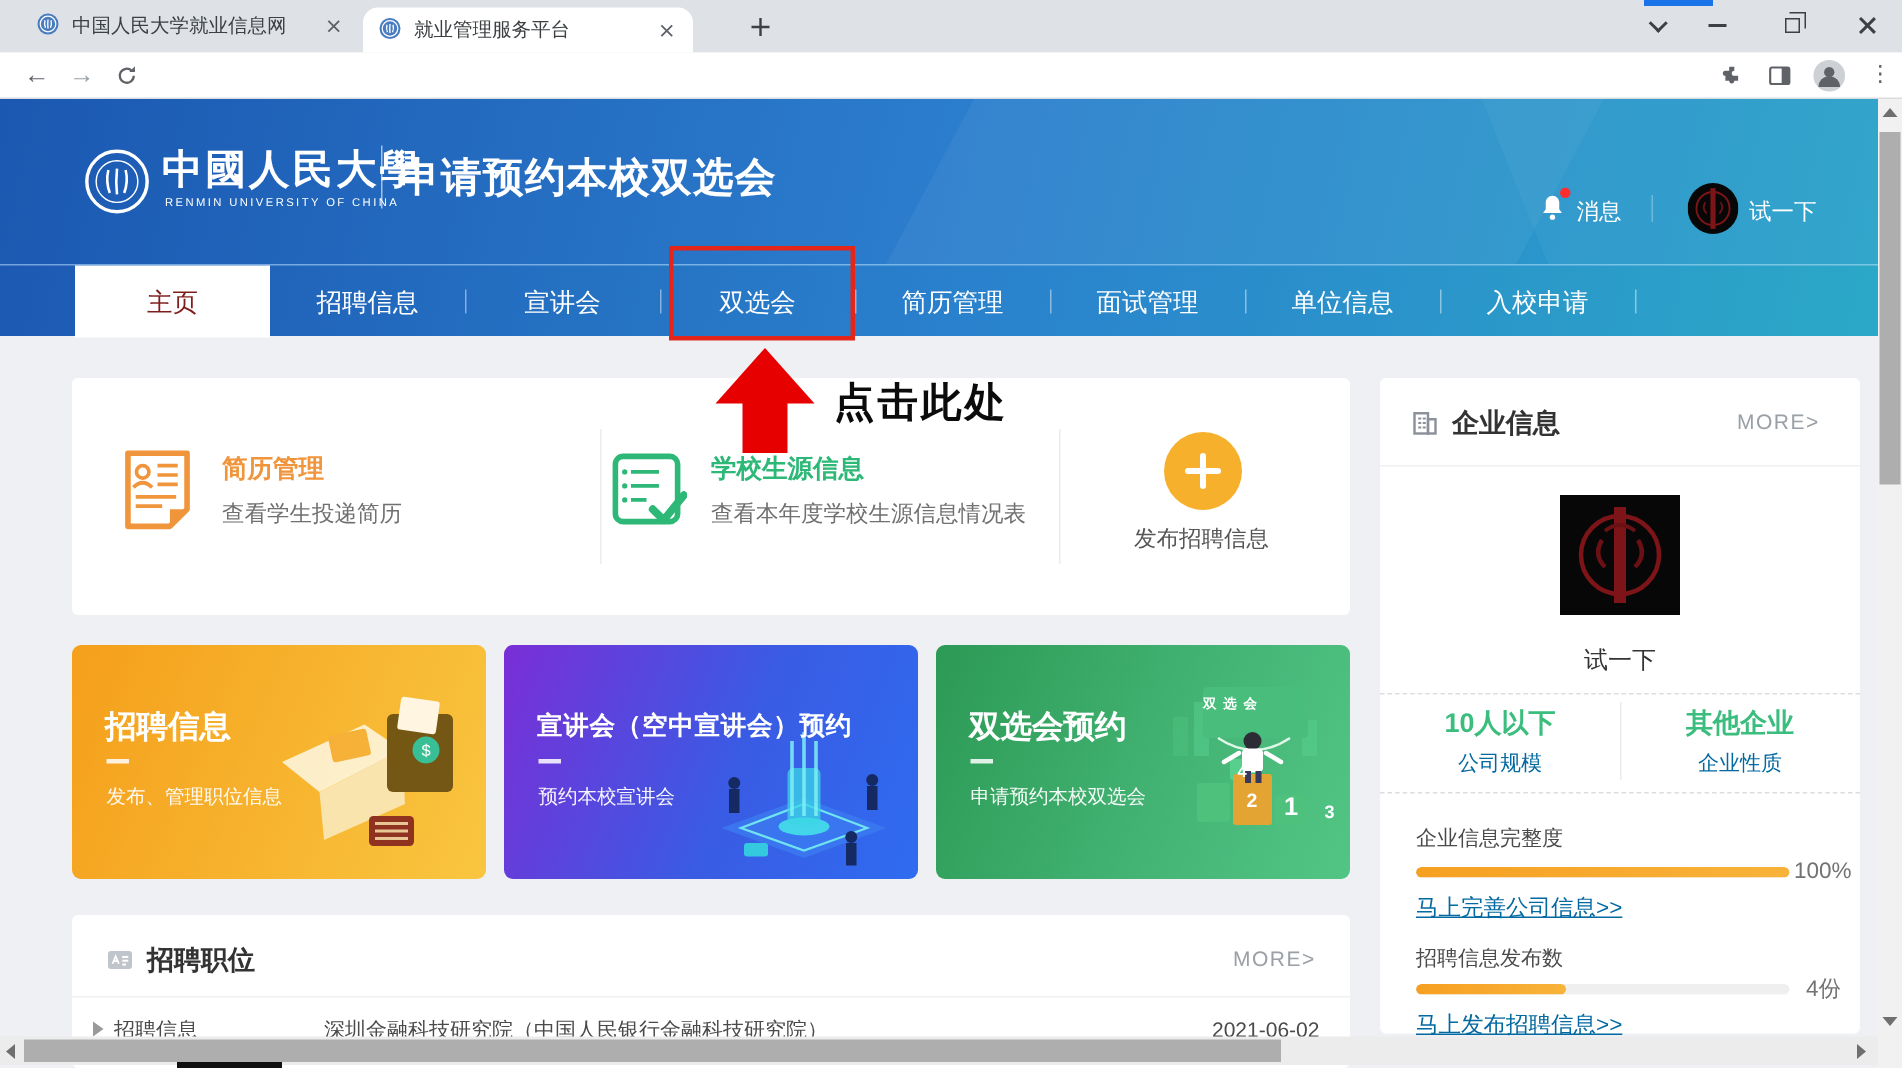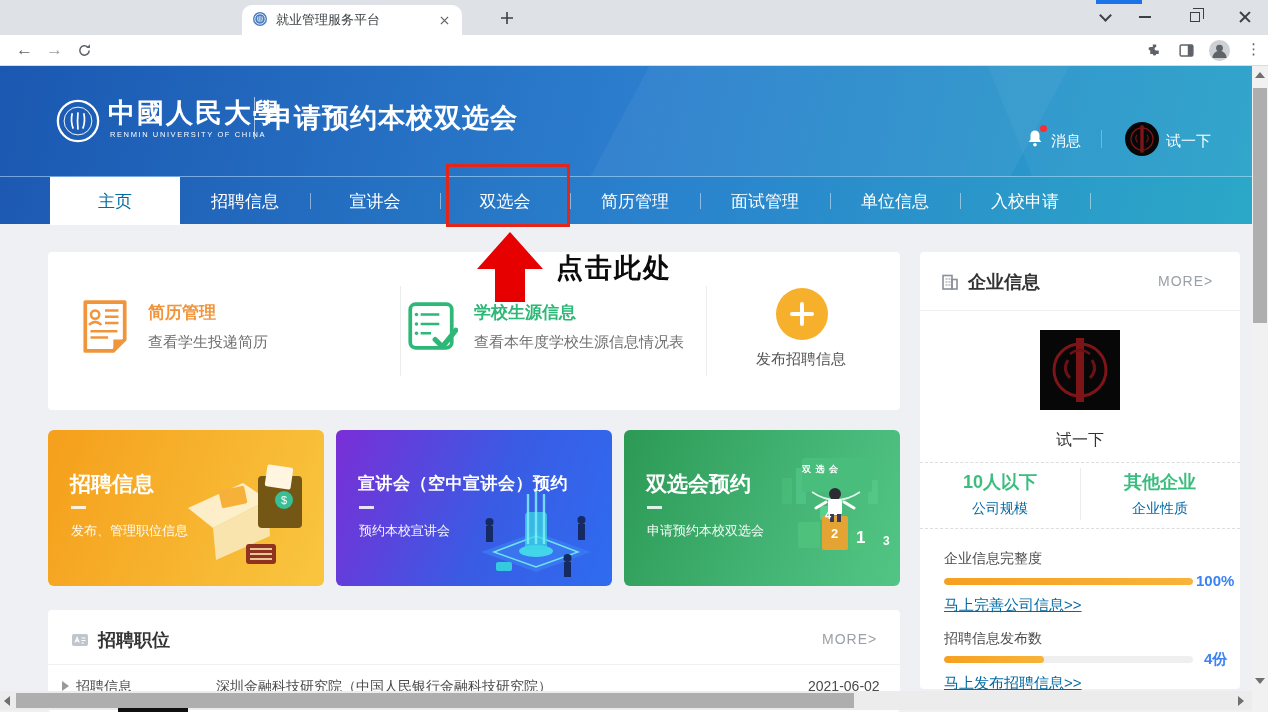--- a/index.html
+++ b/index.html
@@ -34,21 +34,21 @@
   .logo-zh{font-family:"DejaVu Serif",serif;font-weight:bold;font-size:27px;color:#fff;letter-spacing:2px;}
   .logo-en{font-size:7.5px;color:#fff;letter-spacing:1.6px;}
   .site-title{font-size:27px;font-weight:bold;color:#fff;letter-spacing:1px;}
   .hdr-right-text{font-size:15px;color:#fff;}
   .vline{width:1px;background:rgba(255,255,255,.6);}
   .avatar-round{border-radius:50%;overflow:hidden;display:block;}
   .red-dot{width:7px;height:7px;border-radius:50%;background:#ff2d2d;}
   
   .site-nav{left:0;top:176px;width:1268px;height:48px;background:linear-gradient(103deg,#1d59b3 0%,#2a82cd 52%,#2ba9c7 100%);border-top:1px solid rgba(190,225,255,.55);}
   .nav-item{width:130px;height:48px;display:flex;align-items:center;justify-content:center;font-size:17px;color:#fff;cursor:pointer;}
-  .nav-item.active{background:#fff;color:#0369a1;text-align:center;}
+  .nav-item.active{background:#fff;color:#7f1d1d;text-align:center;}
   .nav-sep{width:1px;height:16px;background:rgba(255,255,255,.45);top:16px;}
   
   .red-box{border:3px solid #e4261a;z-index:40;}
   .arrow-head{width:0;height:0;border-left:33px solid transparent;border-right:33px solid transparent;border-bottom:37px solid #e60000;z-index:40;}
   .arrow-shaft{background:#e60000;z-index:40;}
   .click-text{font-size:27px;font-weight:600;color:#0b0b0b;z-index:40;letter-spacing:2px;}
   
   .card{background:#fff;border-radius:4px;}
   .qa-title{font-size:17px;font-weight:bold;}
   .qa-desc{font-size:15px;color:#707070;}
@@ -65,36 +65,49 @@
   .hdiv{height:1px;background:#f0f0f0;}
   .job-caret{width:0;height:0;border-top:5px solid transparent;border-bottom:5px solid transparent;border-left:7px solid #9a9a9a;}
   .job-text{font-size:14px;color:#4a4a4a;}
   
   .stat-val{font-size:18px;color:#3bbd7e;font-weight:bold;text-align:center;}
   .stat-lab{font-size:14px;color:#0369a1;text-align:center;}
   .dashed-h{border-top:1px dashed #ddd;}
   .metric-label{font-size:14px;color:#4a4a4a;}
   .bar-track{height:7px;border-radius:4px;background:#efefef;overflow:hidden;}
   .bar-fill{height:7px;border-radius:4px;background:linear-gradient(90deg,#f6a021,#f8b33a);}
-  .metric-value{font-size:15px;color:#3b82f6;font-weight:bold;}
+  .metric-value{font-size:15px;color:#737373;font-weight:normal;}
   .metric-link{font-size:15px;color:#0369a1;text-decoration:underline;}
   
   .sb-track-v{left:1252px;top:66px;width:16px;height:646px;background:#f1f1f1;z-index:50;}
   .sb-thumb{background:#aeaeae;}
   .tri-up{width:0;height:0;border-left:5px solid transparent;border-right:5px solid transparent;border-bottom:6px solid #6f6f6f;}
   .tri-down{width:0;height:0;border-left:5px solid transparent;border-right:5px solid transparent;border-top:6px solid #6f6f6f;}
   .tri-left{width:0;height:0;border-top:5px solid transparent;border-bottom:5px solid transparent;border-right:6px solid #6f6f6f;}
   .tri-right{width:0;height:0;border-top:5px solid transparent;border-bottom:5px solid transparent;border-left:6px solid #6f6f6f;}
 </style>
 </head>
 <body>
 
 <div class="screen">
 
   <div class="abs tabbar">
+    <div class="abs tab" style="left:14px;top:0;width:226px;">
+      <span><svg width="16" height="16" viewBox="0 0 16 16">
+            <circle cx="8" cy="8" r="7" fill="#4a7dbf"></circle>
+            <circle cx="8" cy="8" r="5.2" fill="none" stroke="#fff" stroke-width="0.8"></circle>
+            <path d="M6 5.5q-.7 2.5.3 5 M8 5q-.3 3 0 6 M10 5.5q.7 2.5-.3 5" stroke="#fff" stroke-width="0.9" fill="none"></path>
+          </svg></span>
+      <span class="nowrap" style="flex:1;overflow:hidden;">中国人民大学就业信息网</span>
+      <span class="tab-close">
+          <svg width="9" height="9" viewBox="0 0 10 10">
+            <path d="M1 1l8 8M9 1l-8 8" stroke="#5f6368" stroke-width="1.4"></path>
+          </svg>
+        </span>
+    </div>
     <div class="abs tab active" style="left:242px;top:5px;width:220px;">
       <span><svg width="16" height="16" viewBox="0 0 16 16">
             <circle cx="8" cy="8" r="7" fill="#4a7dbf"></circle>
             <circle cx="8" cy="8" r="5.2" fill="none" stroke="#fff" stroke-width="0.8"></circle>
             <path d="M6 5.5q-.7 2.5.3 5 M8 5q-.3 3 0 6 M10 5.5q.7 2.5-.3 5" stroke="#fff" stroke-width="0.9" fill="none"></path>
           </svg></span>
       <span class="nowrap" style="flex:1;overflow:hidden;">就业管理服务平台</span>
       <span class="tab-close">
           <svg width="9" height="9" viewBox="0 0 10 10">
             <path d="M1 1l8 8M9 1l-8 8" stroke="#5f6368" stroke-width="1.4"></path>

